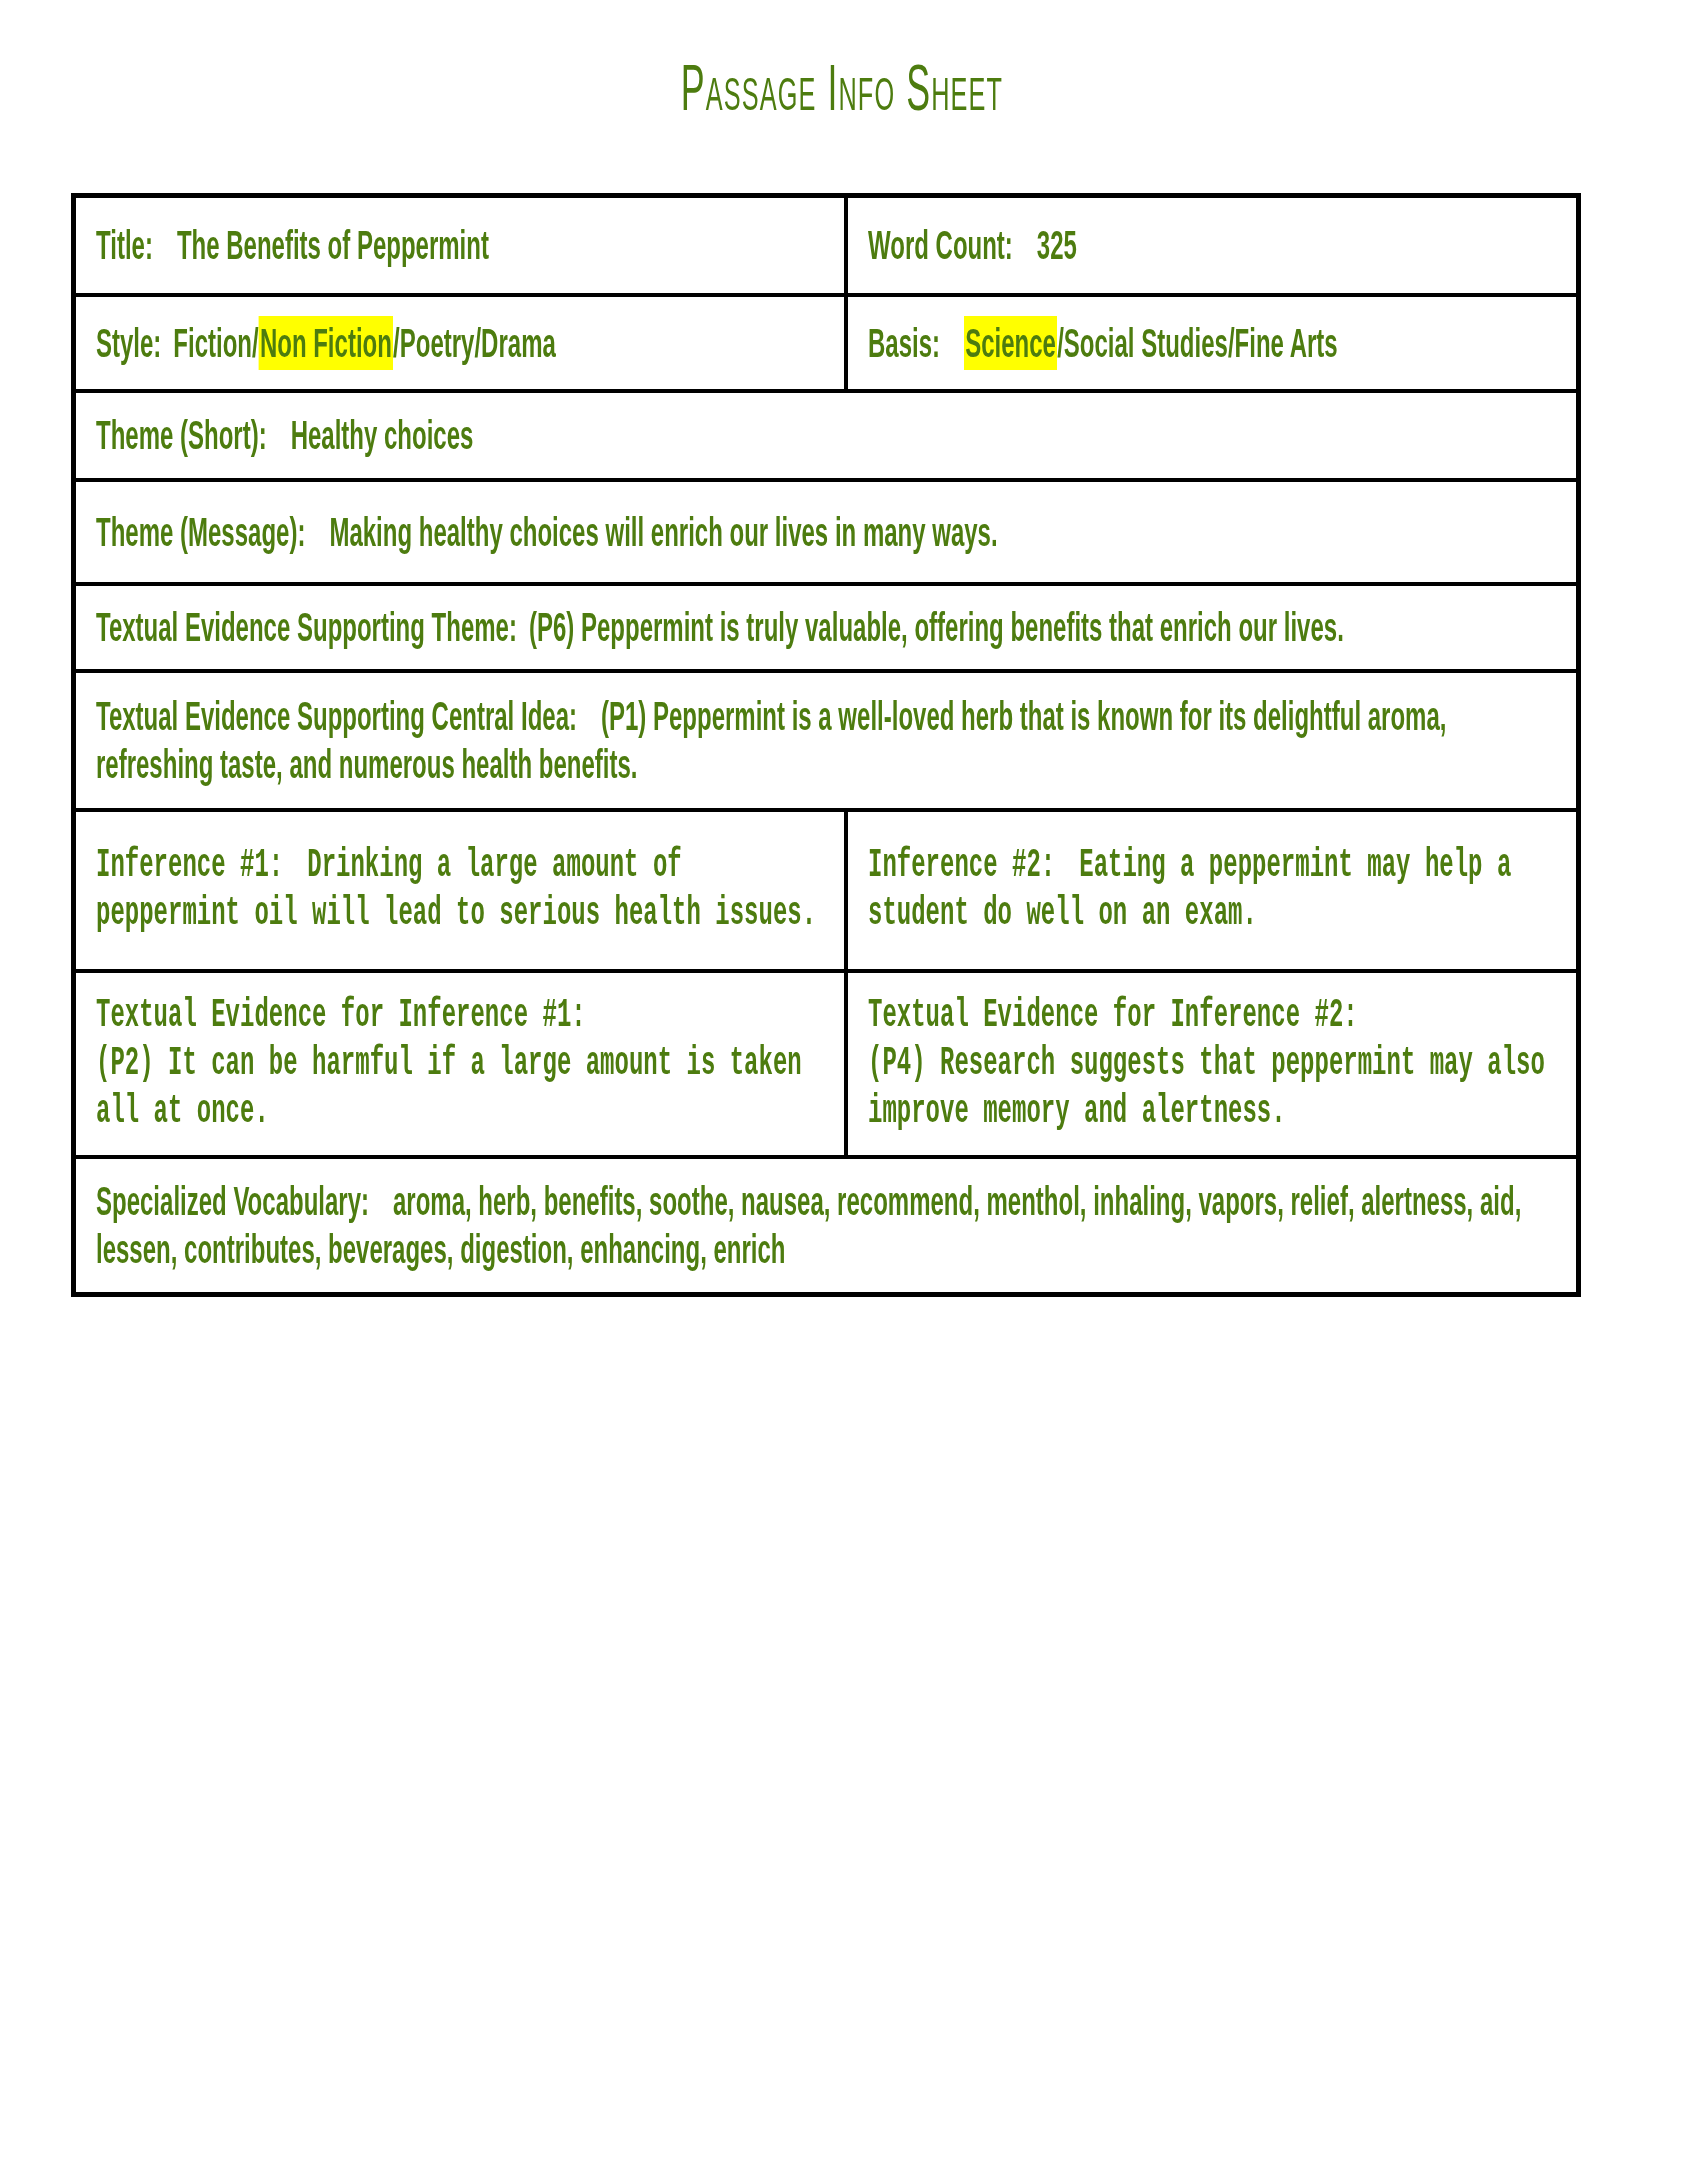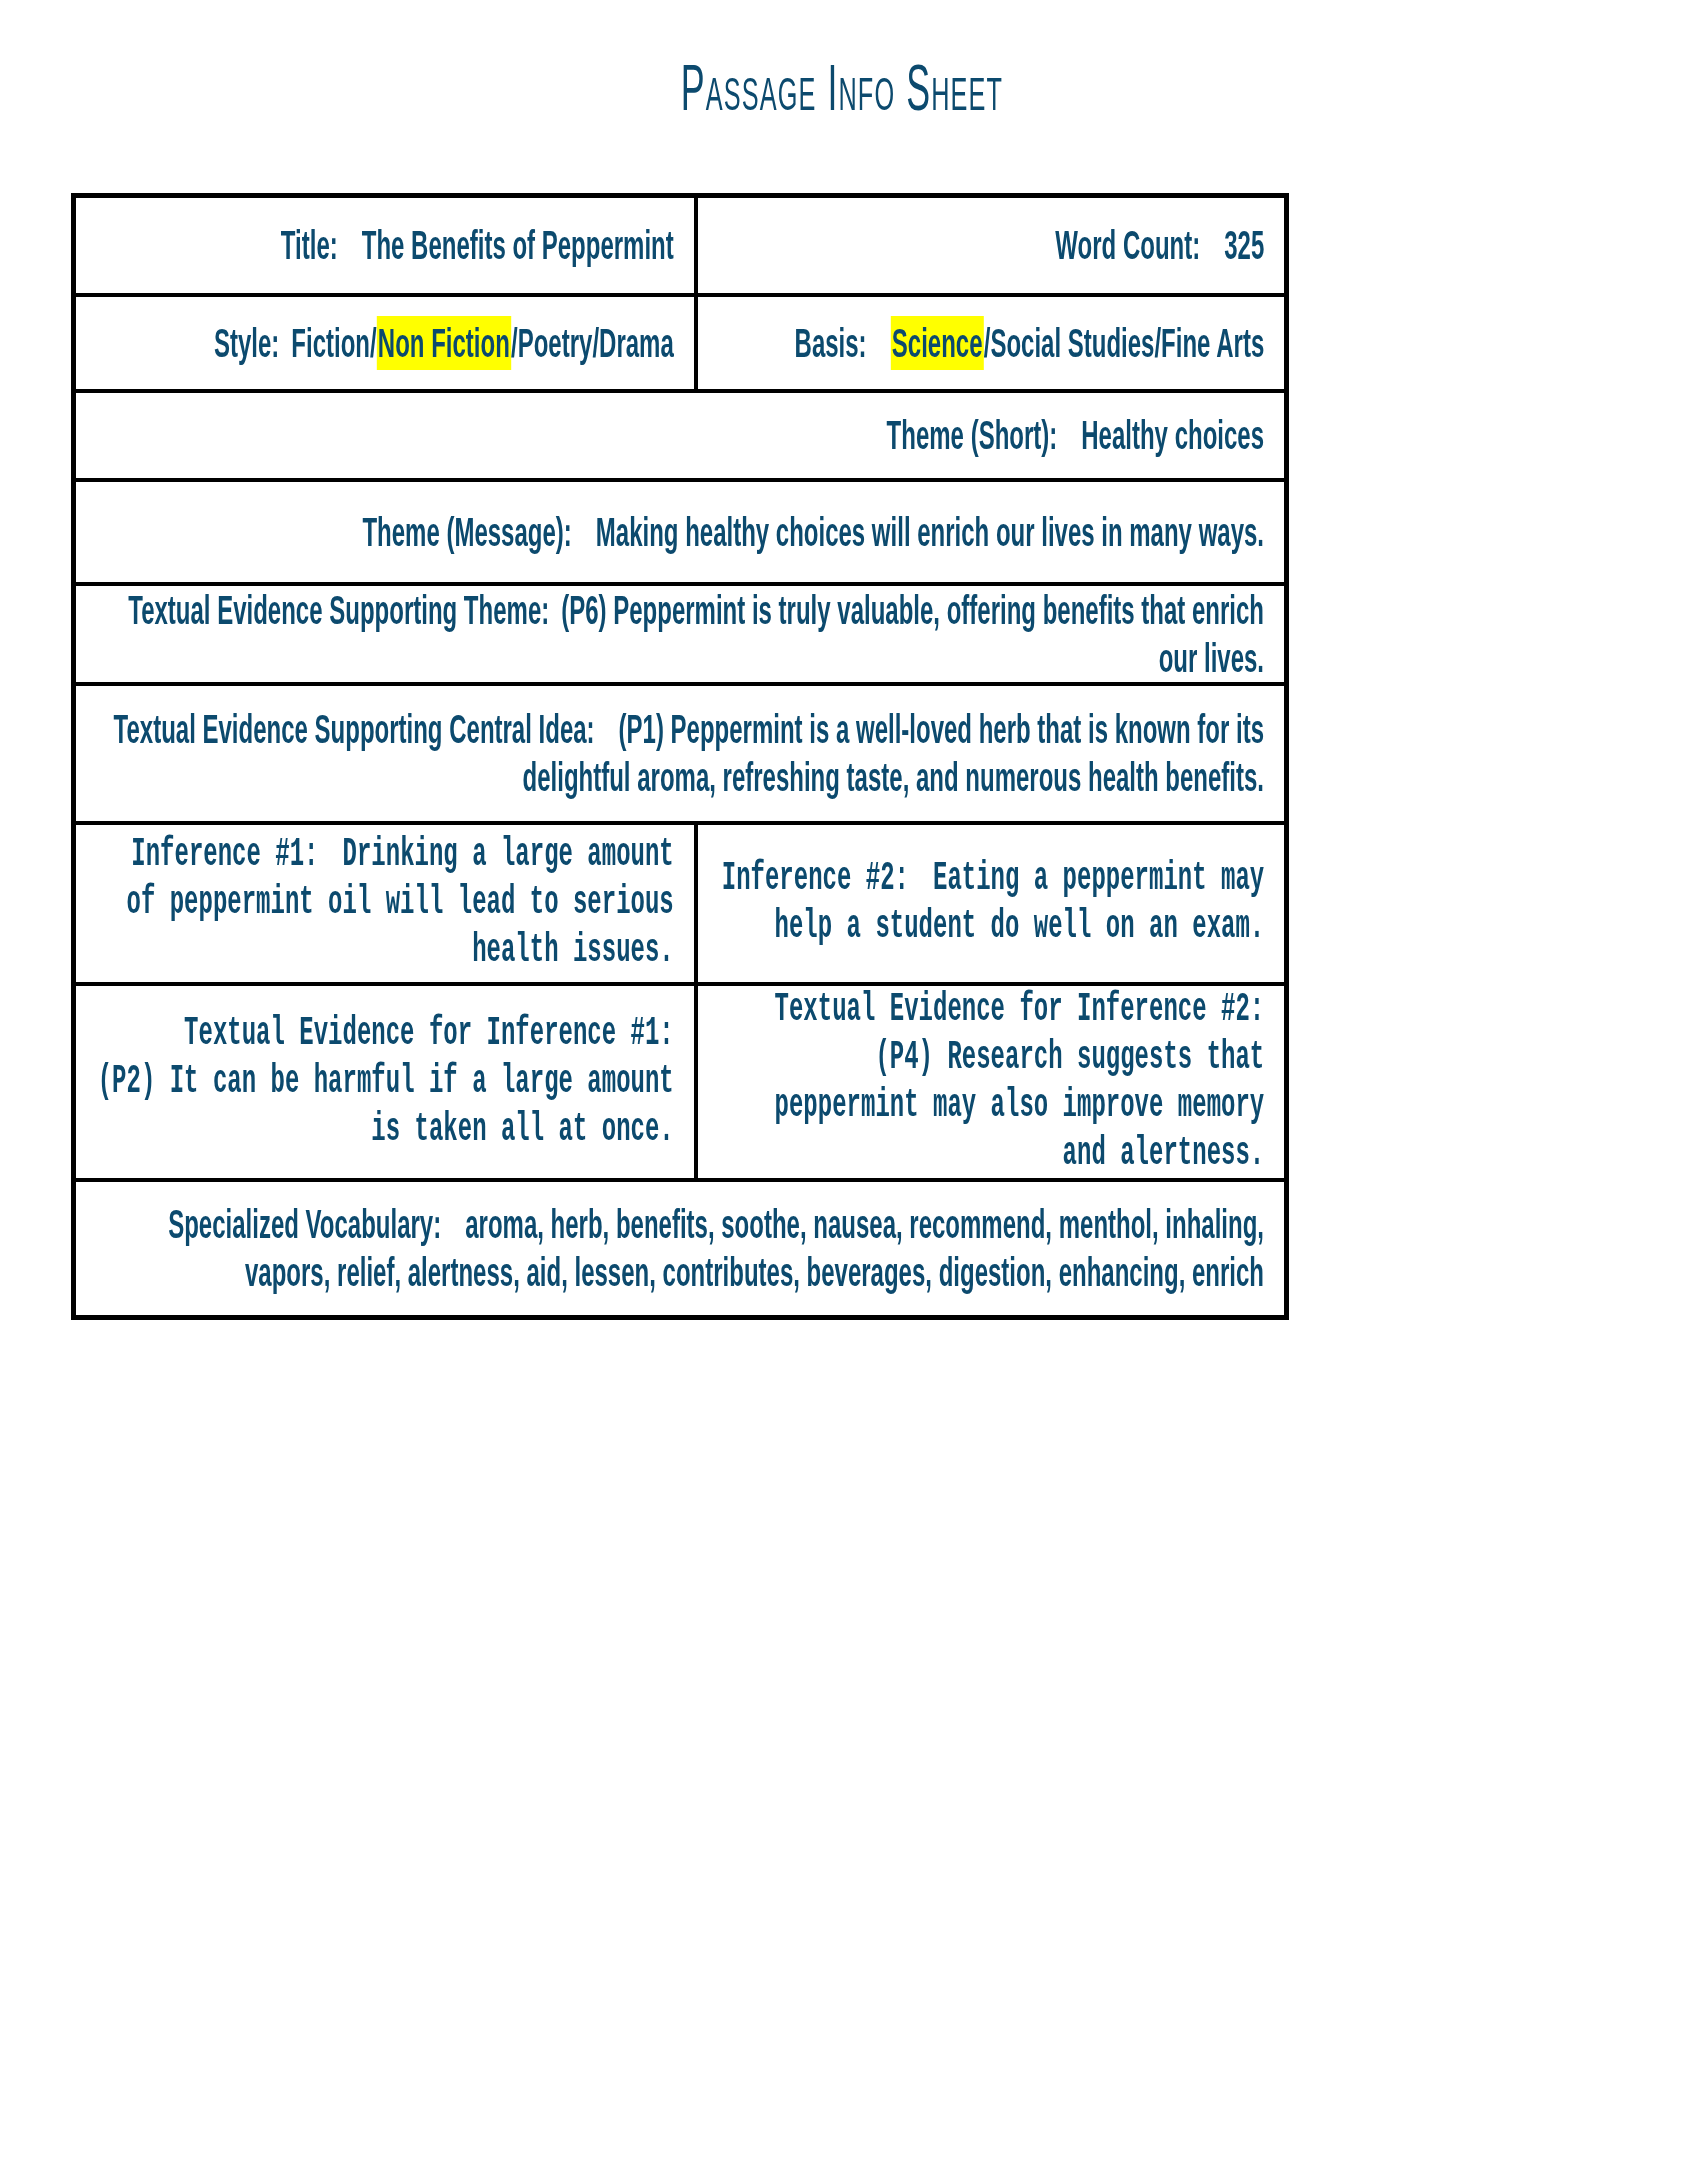--- a/index.html
+++ b/index.html
@@ -2,21 +2,21 @@
 <html><head>
 <meta charset="utf-8">
 <style>
   html,body{margin:0;padding:0;background:#ffffff;}
   .page{
     position:relative;
     width:1683px;
     height:2178px;
     background:#ffffff;
     font-family:"Liberation Sans", "DejaVu Sans", sans-serif;
-    color:#0c4a6e;
+    color:#4d7c0f;
     overflow:hidden;
   }
   
   .title-wrap{
     position:absolute;
     top:50px; left:0;
     width:100%;
     text-align:center;
   }
   .title-text{
@@ -27,25 +27,24 @@
     font-size:65px;
     letter-spacing:2px;
     transform:scaleX(0.55);
     transform-origin:center center;
     white-space:nowrap;
   }
   
   table.sheet{
     position:absolute;
     left:71px; top:193px;
-    width:1218px;
+    width:1510px;
     border-collapse:collapse;
     table-layout:fixed;
     border:5px solid #000;
-    text-align:right;
   }
   table.sheet td{
     border:4px solid #000;
     vertical-align:middle;
     padding:0 20px;
     overflow:hidden;
   }
   td.top{vertical-align:top;padding-top:22px;font-family:Liberation Mono, monospace;}
   
   .cz{

